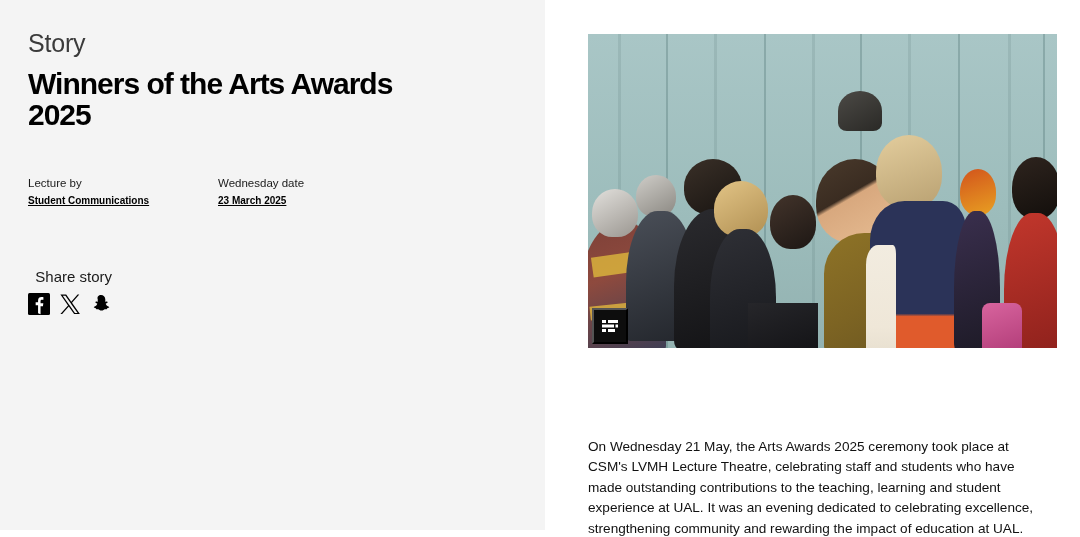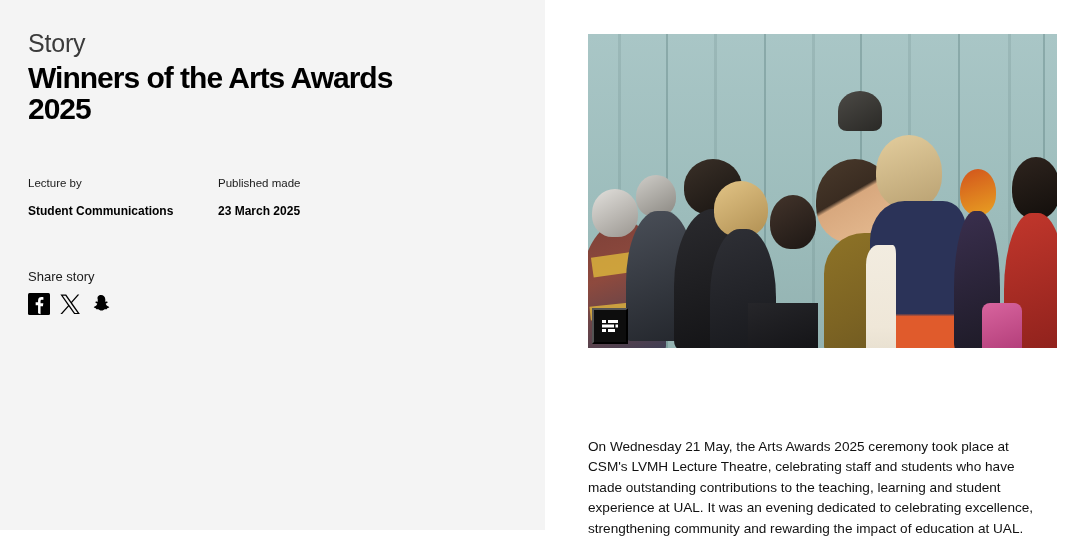--- a/index.html
+++ b/index.html
@@ -20,37 +20,38 @@
   }
   #meta-column { position:absolute; left:28px; top:28px; width:470px; }
 
   .kicker {
     font-size:25px; line-height:30px; color:#3b3b3b;
     font-weight:400; letter-spacing:-0.2px;
   }
   .headline {
     font-size:30px; line-height:31px; color:#000000;
     font-weight:700; letter-spacing:-1.0px;
-    margin-top:4px; width:420px;
+    margin-top:10px; width:420px;
   }
 
   
   #byline-row { position:absolute; left:28px; top:176px; display:flex; }
   .byline-block:first-child { width:190px; }
   .byline-label {
     font-size:11.5px; line-height:14px; color:#1a1a1a; font-weight:400;
   }
   .byline-value {
-    font-size:12px; line-height:14px; color:#000000; font-weight:700;
-    margin-top:14px;
+    font-size:10px; line-height:14px; color:#000000; font-weight:700;
+    margin-top:4px;
+    text-decoration:underline;
   }
 
   
   #share-block { position:absolute; left:28px; top:270px; }
-  .share-label { font-size:13px; line-height:14px; color:#1a1a1a; }
+  .share-label { font-size:15px; line-height:14px; color:#1a1a1a;text-align:right; }
   #share-icons { display:flex; align-items:flex-end; gap:9px; margin-top:9px; }
   .share-icon { display:block; width:22px; height:22px; cursor:pointer; }
   .share-icon svg { display:block; }
 
   #hero-figure {
     position:absolute; left:588px; top:34px;
     width:469px; height:314px;
     overflow:hidden;
   }
   #hero-photo { position:absolute; inset:0; overflow:hidden; }
@@ -99,21 +100,21 @@
       <div class="kicker">Story</div>
       <h1 class="headline">Winners of the Arts Awards 2025</h1>
     </div>
 
     <div id="byline-row">
       <div class="byline-block">
         <div class="byline-label">Lecture by</div>
         <div class="byline-value">Student Communications</div>
       </div>
       <div class="byline-block">
-        <div class="byline-label">Published made</div>
+        <div class="byline-label">Wednesday date</div>
         <div class="byline-value">23 March 2025</div>
       </div>
     </div>
 
     <div id="share-block">
       <div class="share-label">Share story</div>
 
       <div id="share-icons">
 
         <a class="share-icon" href="#">

